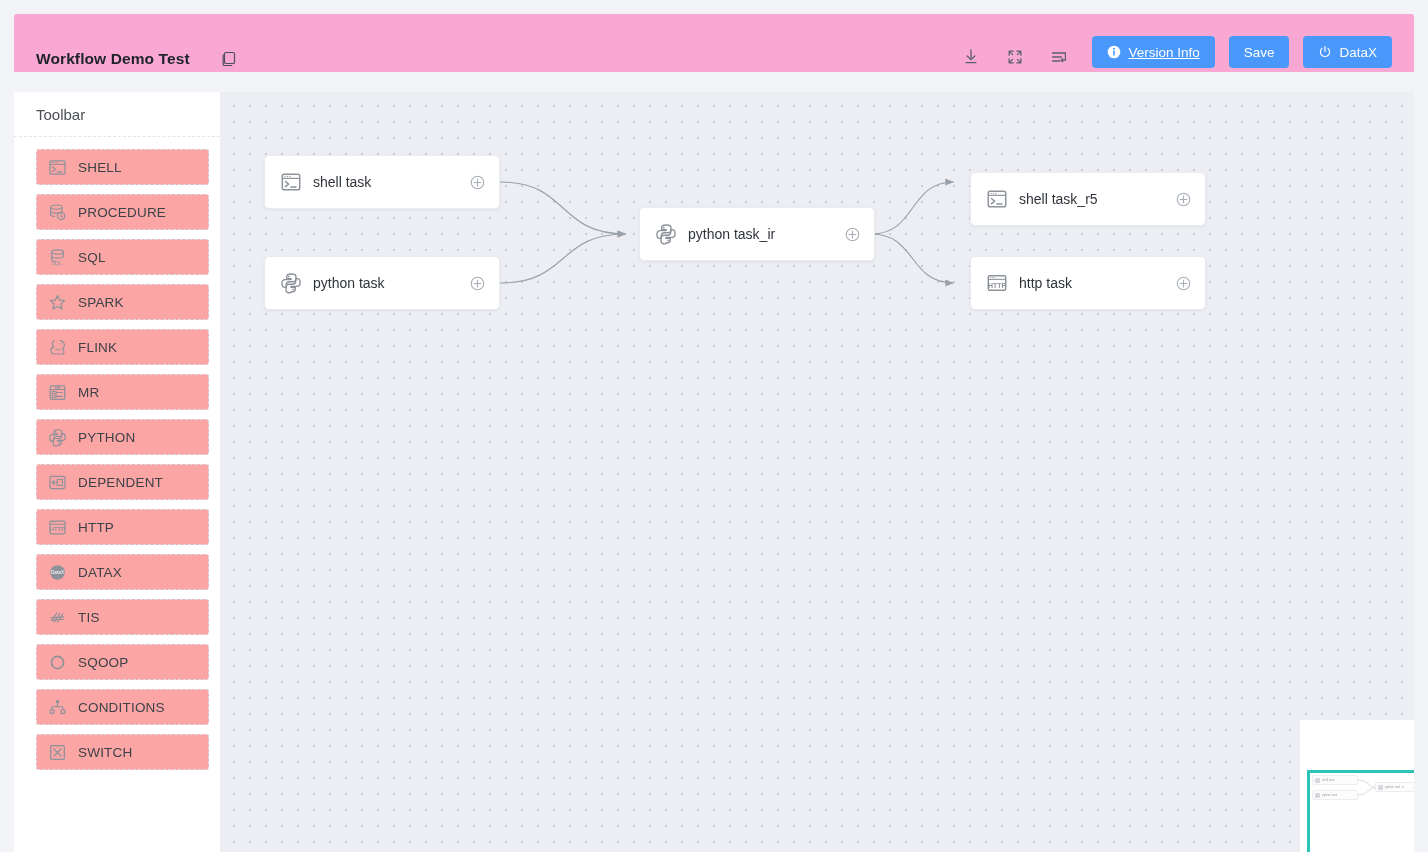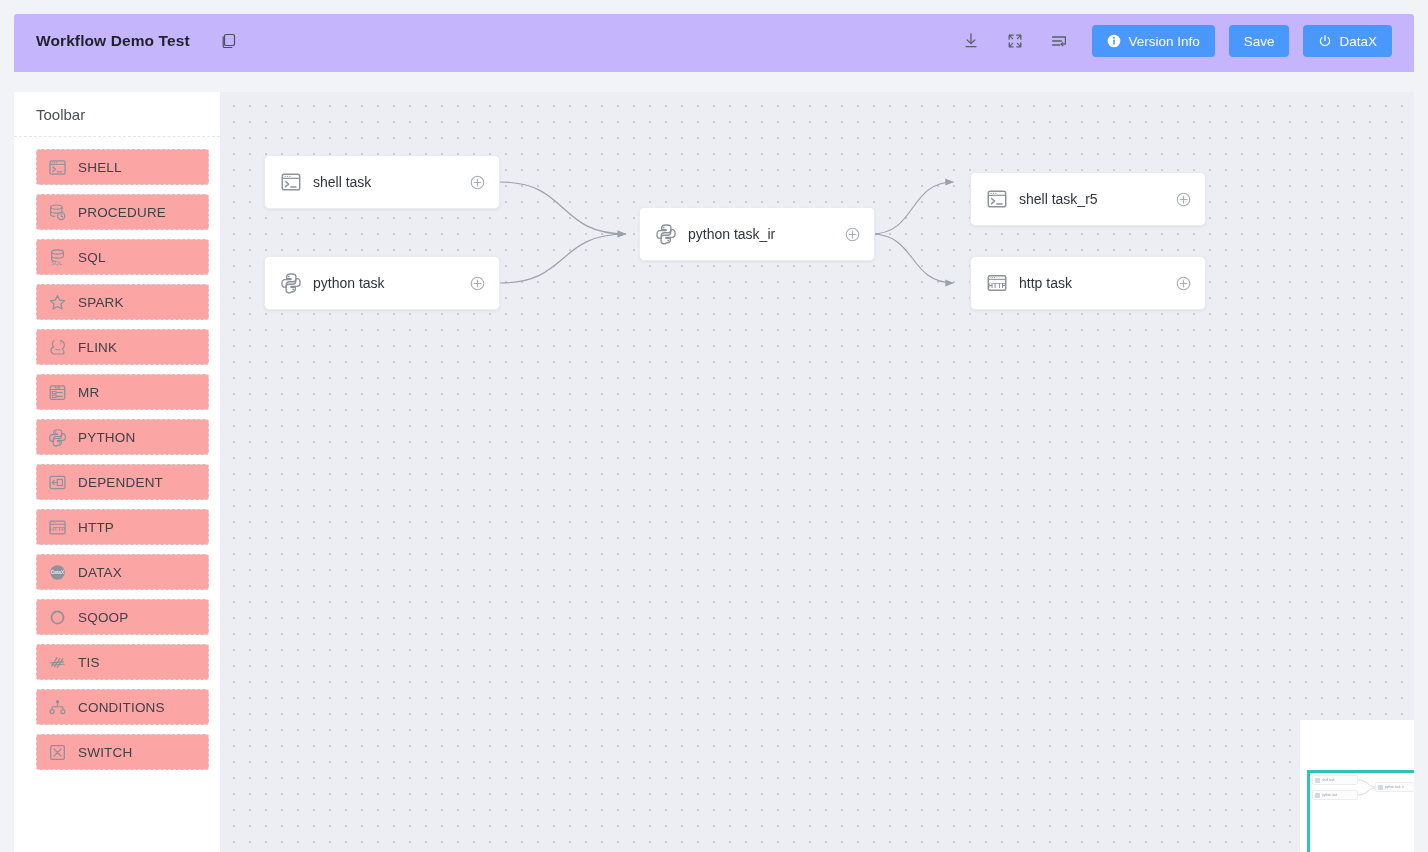--- a/index.html
+++ b/index.html
@@ -14,24 +14,24 @@
     width: 1428px; height: 852px;
     background: #f2f3f7;
     box-sizing: border-box;
     padding: 14px 14px 0 14px;
   }
 
   
   .header {
     position: relative;
     height: 58px;
-    background: #c4b5fd;
+    background: #f9a8d4;
     border-radius: 3px 3px 0 0;
     display: flex;
-    align-items: center;
+    align-items: flex-end;
     padding: 0 22px 4px 22px;
     box-sizing: border-box;
   }
   .title {
     font-size: 15.5px;
     font-weight: bold;
     color: #1f2329;
     letter-spacing: 0.1px;
   }
   .copy-icon {
@@ -66,21 +66,21 @@
     cursor: pointer;
     border: none;
     white-space: nowrap;
     font-family: "Liberation Sans", sans-serif;
   }
   .btn .bico {
     display: inline-flex;
     margin-right: 7px;
     align-items: center;
   }
-  .btn-version { margin-left: 22px; }
+  .btn-version { margin-left: 22px; text-decoration: underline; }
 
   
   .body {
     position: relative;
     height: 780px;
     display: flex;
     margin-top: 20px;
   }
 
   
@@ -415,38 +415,38 @@
               <svg width="19" height="19" viewBox="0 0 24 24">
                 <circle cx="12" cy="12" r="9.2" fill="#8d929a"></circle>
         <text x="12" y="14.4" font-size="6" font-family="Liberation Sans, sans-serif" fill="#ffffff" text-anchor="middle">DataX</text>
               </svg>
             </span>
             <span class="tool-label">DATAX</span>
           </div>
           <div class="tool-item">
             <span class="tool-ico">
               <svg width="19" height="19" viewBox="0 0 24 24">
-                <circle cx="12" cy="12" r="7.6" fill="none" stroke="#8d929a" stroke-width="2.2"></circle>
-              </svg>
-            </span>
-            <span class="tool-label">SQOOP</span>
-          </div>
-          <div class="tool-item">
-            <span class="tool-ico">
-              <svg width="19" height="19" viewBox="0 0 24 24">
                 <g stroke="#8d929a" stroke-width="1.5" fill="none" stroke-linecap="round">
         <path d="M4.6 16.4 L11.4 5.8"></path>
                   <path d="M8.2 17.4 L15 6.8"></path>
                   <path d="M11.8 18 L18.6 7.4"></path>
         <path d="M3.6 12.4 L19.6 11.2"></path>
                   <path d="M5.2 15.4 L20.2 14.2"></path>
                 </g>
               </svg>
             </span>
             <span class="tool-label">TIS</span>
+          </div>
+          <div class="tool-item">
+            <span class="tool-ico">
+              <svg width="19" height="19" viewBox="0 0 24 24">
+                <circle cx="12" cy="12" r="7.6" fill="none" stroke="#8d929a" stroke-width="2.2"></circle>
+              </svg>
+            </span>
+            <span class="tool-label">SQOOP</span>
           </div>
           <div class="tool-item">
             <span class="tool-ico">
               <svg width="19" height="19" viewBox="0 0 24 24">
                 <circle cx="12" cy="4.8" r="2.2" fill="#8d929a"></circle>
         <path d="M12 7 V11 M5.2 11 H18.8 M5.2 11 V14.4 M18.8 11 V14.4" stroke="#8d929a" stroke-width="1.4" fill="none"></path>
         <circle cx="5.2" cy="17.2" r="2.6" fill="none" stroke="#8d929a" stroke-width="1.5"></circle>
         <circle cx="18.8" cy="17.2" r="2.6" fill="none" stroke="#8d929a" stroke-width="1.5"></circle>
               </svg>
             </span>

